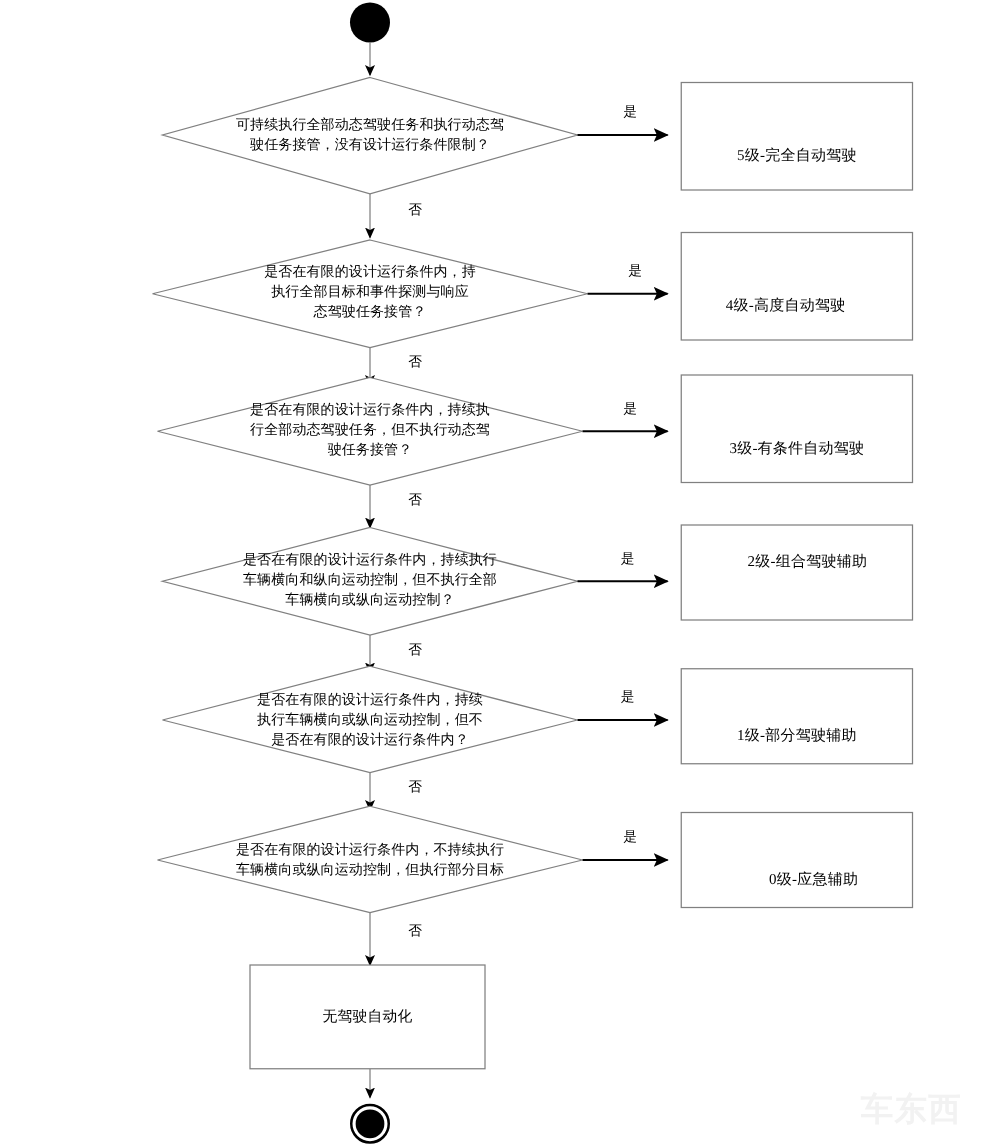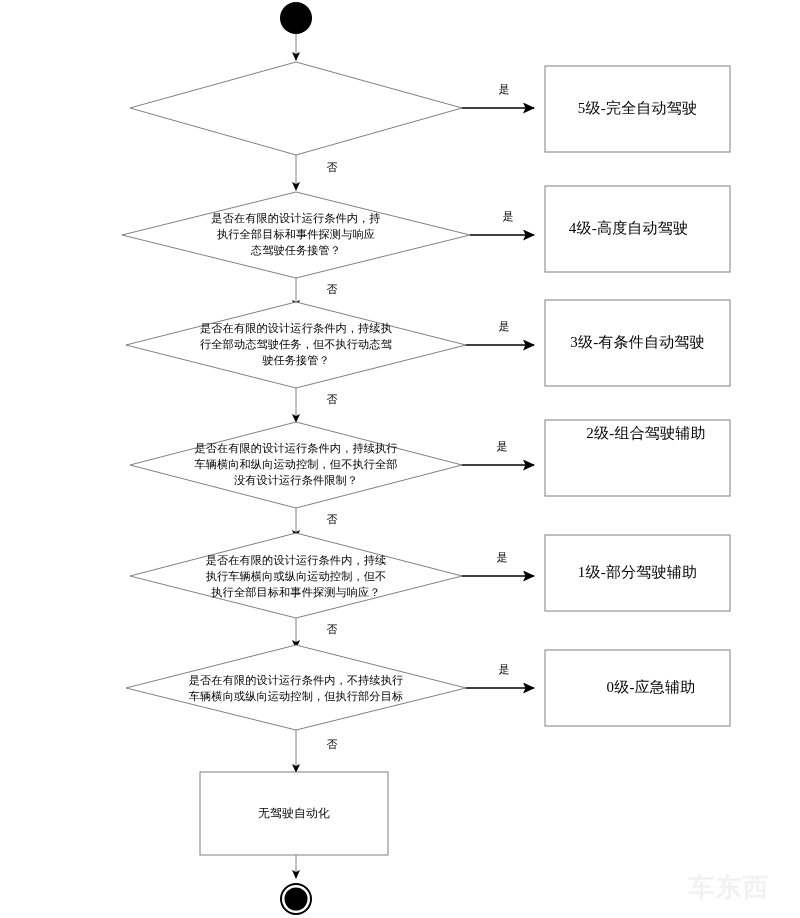--- a/index.html
+++ b/index.html
@@ -35,22 +35,23 @@
     text-align: center;
     color: #000000;
     pointer-events: none;
     line-height: 1.45;
   }
   .decision-label {
     font-size: 11.2px;
     letter-spacing: 0.1px;
   }
   .result-label {
-    font-size: 15px;
+    font-size: 12px;
     letter-spacing: 0.2px;
+    margin-top: 16px;
   }
   .terminal-label {
     font-size: 11.8px;
     letter-spacing: 0.2px;
     text-align: right;
   }
   .edge-label {
     position: absolute;
     font-size: 11px;
     color: #000000;
@@ -130,20 +131,26 @@
       <rect x="545" y="535" width="185" height="76"></rect>
       <rect x="545" y="650" width="185" height="76"></rect>
     </g>
 
     <rect x="200" y="772" width="188" height="83" stroke="#808080" stroke-width="1" fill="#ffffff"></rect>
 
     <circle cx="296" cy="899" r="15" fill="none" stroke="#000000" stroke-width="2"></circle>
     <circle cx="296" cy="899" r="11.5" fill="#000000" stroke="none"></circle>
   </svg>
 
+  <div class="node-label decision-label" style="left:150px; top:82px; width:292px; height:52px;">
+    <div>
+      <div>可持续执行全部动态驾驶任务和执行动态驾</div>
+      <div>驶任务接管，没有设计运行条件限制？</div>
+    </div>
+  </div>
 
   <div class="node-label decision-label" style="left:155px; top:200px; width:282px; height:68px;align-items:center;">
     <div>
       <div>是否在有限的设计运行条件内，持</div>
       <div>执行全部目标和事件探测与响应</div>
       <div>态驾驶任务接管？</div>
     </div>
   </div>
 
   <div class="node-label decision-label" style="left:152px; top:310px; width:288px; height:68px;align-items:center;">
@@ -151,29 +158,29 @@
       <div>是否在有限的设计运行条件内，持续执</div>
       <div>行全部动态驾驶任务，但不执行动态驾</div>
       <div>驶任务接管？</div>
     </div>
   </div>
 
   <div class="node-label decision-label" style="left:150px; top:430px; width:292px; height:68px;">
     <div>
       <div>是否在有限的设计运行条件内，持续执行</div>
       <div>车辆横向和纵向运动控制，但不执行全部</div>
-      <div>没有设计运行条件限制？</div>
+      <div>车辆横向或纵向运动控制？</div>
     </div>
   </div>
 
   <div class="node-label decision-label" style="left:152px; top:542px; width:288px; height:68px;">
     <div>
       <div>是否在有限的设计运行条件内，持续</div>
       <div>执行车辆横向或纵向运动控制，但不</div>
-      <div>执行全部目标和事件探测与响应？</div>
+      <div>是否在有限的设计运行条件内？</div>
     </div>
   </div>
 
   <div class="node-label decision-label" style="left:144px; top:654px; width:304px; height:68px;">
     <div>
       <div>是否在有限的设计运行条件内，不持续执行</div>
       <div>车辆横向或纵向运动控制，但执行部分目标</div>
     </div>
   </div>
 

